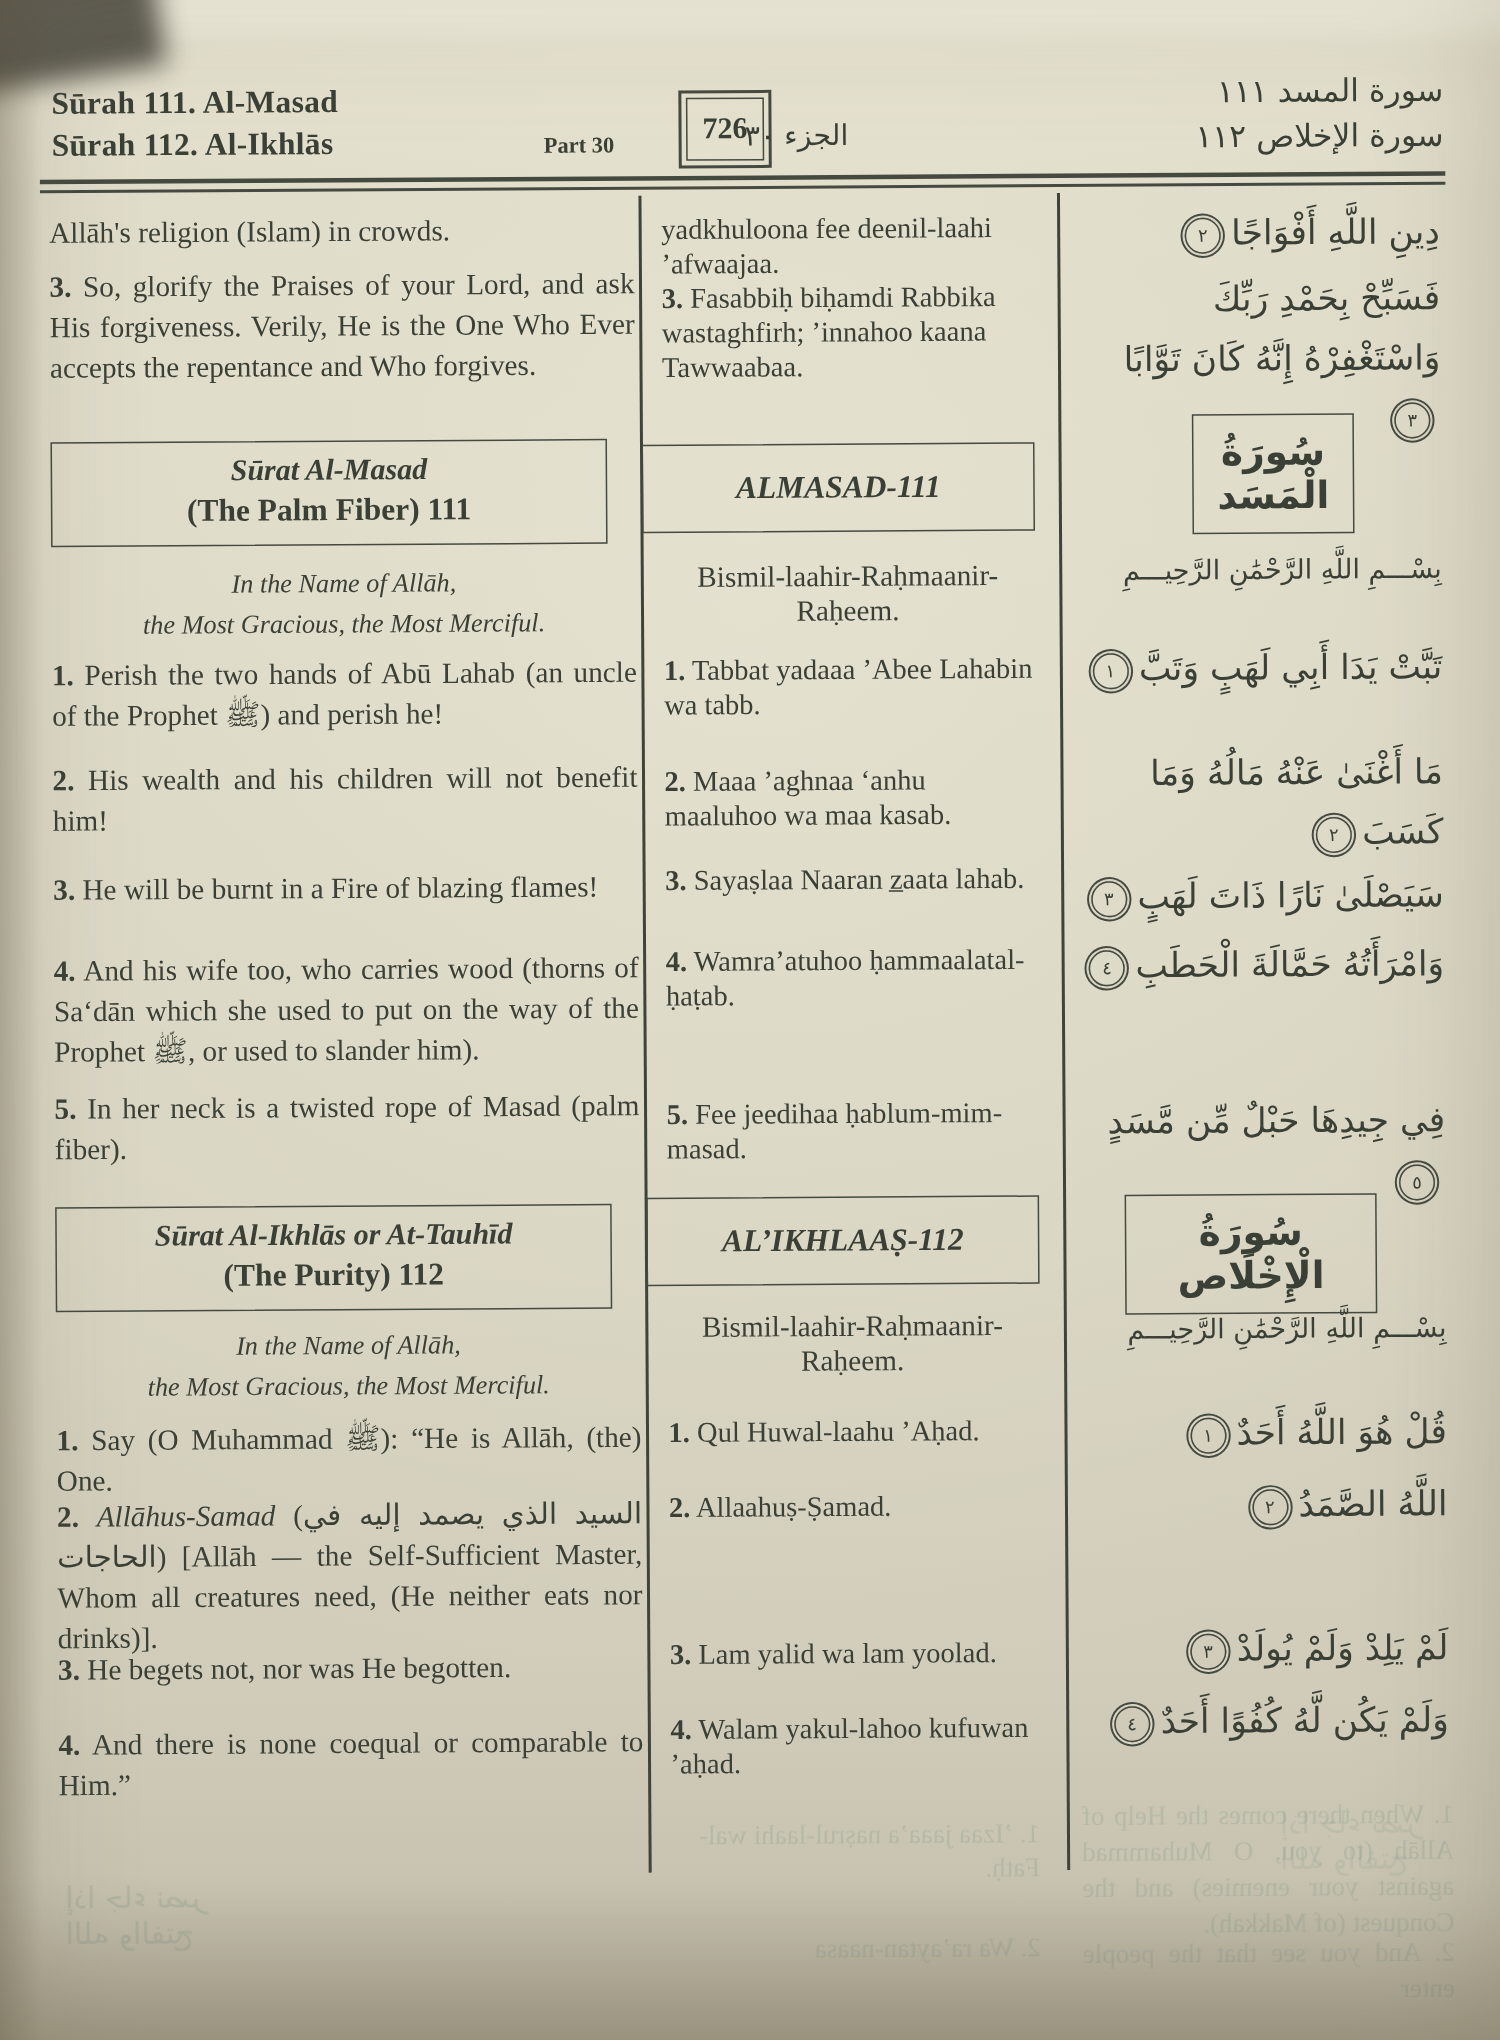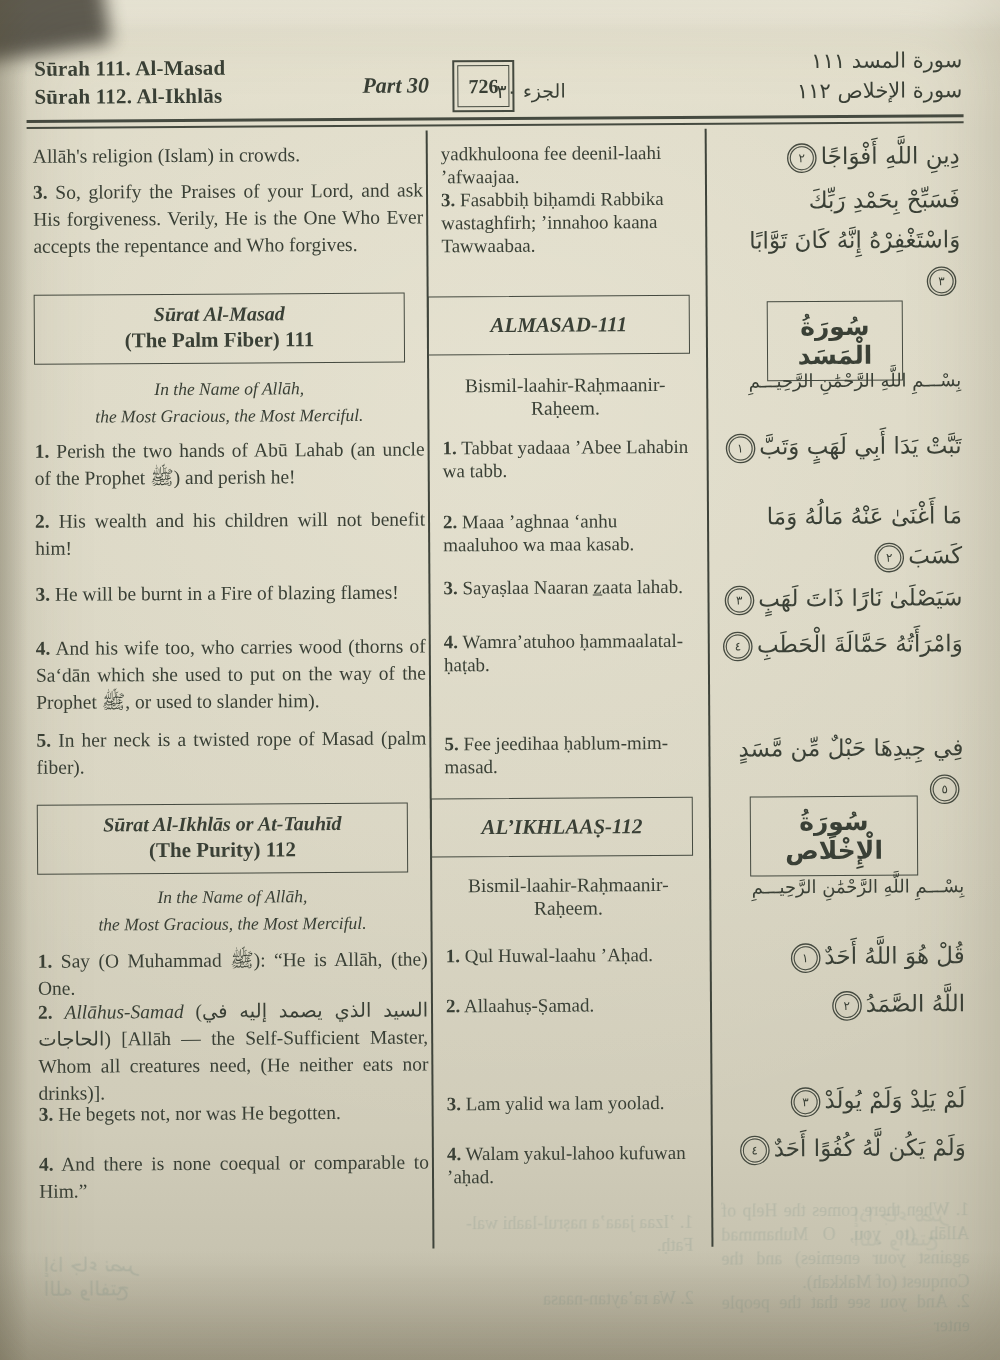--- a/index.html
+++ b/index.html
@@ -14,21 +14,21 @@
   .shade-tl { position:absolute; top:-26px; left:-34px; width:140px; height:80px; background:#45423a; transform:rotate(-9deg); filter:blur(9px); opacity:.85; }
   .shade-top { position:absolute; top:0; left:0; right:0; height:30px;
     background:linear-gradient(180deg,#faf7e8, rgba(250,247,232,0)); }
   .shade-left { position:absolute; left:0; top:0; bottom:0; width:28px; background:linear-gradient(90deg, rgba(88,82,62,.28), rgba(0,0,0,0)); }
   .shade-bottom { position:absolute; bottom:0; left:0; right:0; height:110px; background:linear-gradient(0deg, rgba(110,103,80,.30), rgba(0,0,0,0)); }
 
   .content { position:absolute; inset:0; transform:rotate(-0.35deg); }
 
   
   .hdr-left { position:absolute; left:38px; top:52px; font-weight:bold; font-size:21px; line-height:28px; letter-spacing:.2px; }
-  .hdr-part { position:absolute; left:366px; top:72px; font-weight:bold; font-size:22px;font-style:italic; }
+  .hdr-part { position:absolute; left:366px; top:89px; font-weight:bold; font-size:15px; }
   .pagebox { position:absolute; left:456px; top:60px; width:52px; height:42px; border:2px solid #454a40; padding:3px; }
   .pagebox .inner { width:100%; height:100%; border:1.5px solid #454a40; display:flex; align-items:center; justify-content:center;
     font-weight:bold; font-size:20px; box-sizing:border-box; }
   .hdr-juz { position:absolute; left:500px; top:80px; width:120px; font-family:"DejaVu Sans", sans-serif; font-size:19px; direction:rtl; text-align:left; }
   .hdr-right { position:absolute; right:34px; top:48px; text-align:right; direction:rtl; font-family:"DejaVu Sans", sans-serif; font-size:21px; line-height:30px; }
   .hdr-rule { position:absolute; left:30px; right:33px; top:117px; height:4px; border-top:3px solid #454a40; border-bottom:2px solid #454a40; }
 
   
   .vline { position:absolute; top:130px; width:1.5px; height:1118px; background:#3f443b; }
 
@@ -149,21 +149,21 @@
       <p class="blk" style="top:814px"><span class="num">1.</span> <span>Qul Huwal-laahu ’Aḥad.</span></p>
       <p class="blk" style="top:864px"><span class="num">2.</span> <span>Allaahuṣ-Ṣamad.</span></p>
       <p class="blk" style="top:962px"><span class="num">3.</span> <span>Lam yalid wa lam yoolad.</span></p>
       <p class="blk" style="top:1012px"><span class="num">4.</span> <span>Walam yakul-lahoo kufuwan ’aḥad.</span></p>
     </section>
 
     <section class="col col-ar">
       <p class="blk" style="top:8px" dir="rtl"><span>دِينِ اللَّهِ أَفْوَاجًا</span><span class="vc">٢</span></p>
       <p class="blk" style="top:52px" dir="rtl"><span>فَسَبِّحْ بِحَمْدِ رَبِّكَ وَاسْتَغْفِرْهُ إِنَّهُ كَانَ تَوَّابًا</span><span class="vc">٣</span></p>
 
-      <div class="surabox-ar" style="top:173px; right:62px; width:136px;">سُورَةُ الْمَسَد</div>
+      <div class="surabox-ar" style="top:148px; right:62px; width:108px;">سُورَةُ الْمَسَد</div>
       <div class="bism-ar" style="top:242px">بِسْـــمِ اللَّهِ الرَّحْمَٰنِ الرَّحِيـــمِ</div>
 
       <p class="blk" style="top:298px" dir="rtl"><span>تَبَّتْ يَدَا أَبِي لَهَبٍ وَتَبَّ</span><span class="vc">١</span></p>
       <p class="blk" style="top:368px" dir="rtl"><span>مَا أَغْنَىٰ عَنْهُ مَالُهُ وَمَا كَسَبَ</span><span class="vc">٢</span></p>
       <p class="blk" style="top:450px" dir="rtl"><span>سَيَصْلَىٰ نَارًا ذَاتَ لَهَبٍ</span><span class="vc">٣</span></p>
       <p class="blk" style="top:496px" dir="rtl"><span>وَامْرَأَتُهُ حَمَّالَةَ الْحَطَبِ</span><span class="vc">٤</span></p>
       <p class="blk" style="top:600px" dir="rtl"><span>فِي جِيدِهَا حَبْلٌ مِّن مَّسَدٍ</span><span class="vc">٥</span></p>
 
       <div class="surabox-ar" style="top:668px; right:50px; width:168px;">سُورَةُ الْإِخْلَاص</div>
       <div class="bism-ar" style="top:748px">بِسْـــمِ اللَّهِ الرَّحْمَٰنِ الرَّحِيـــمِ</div>

